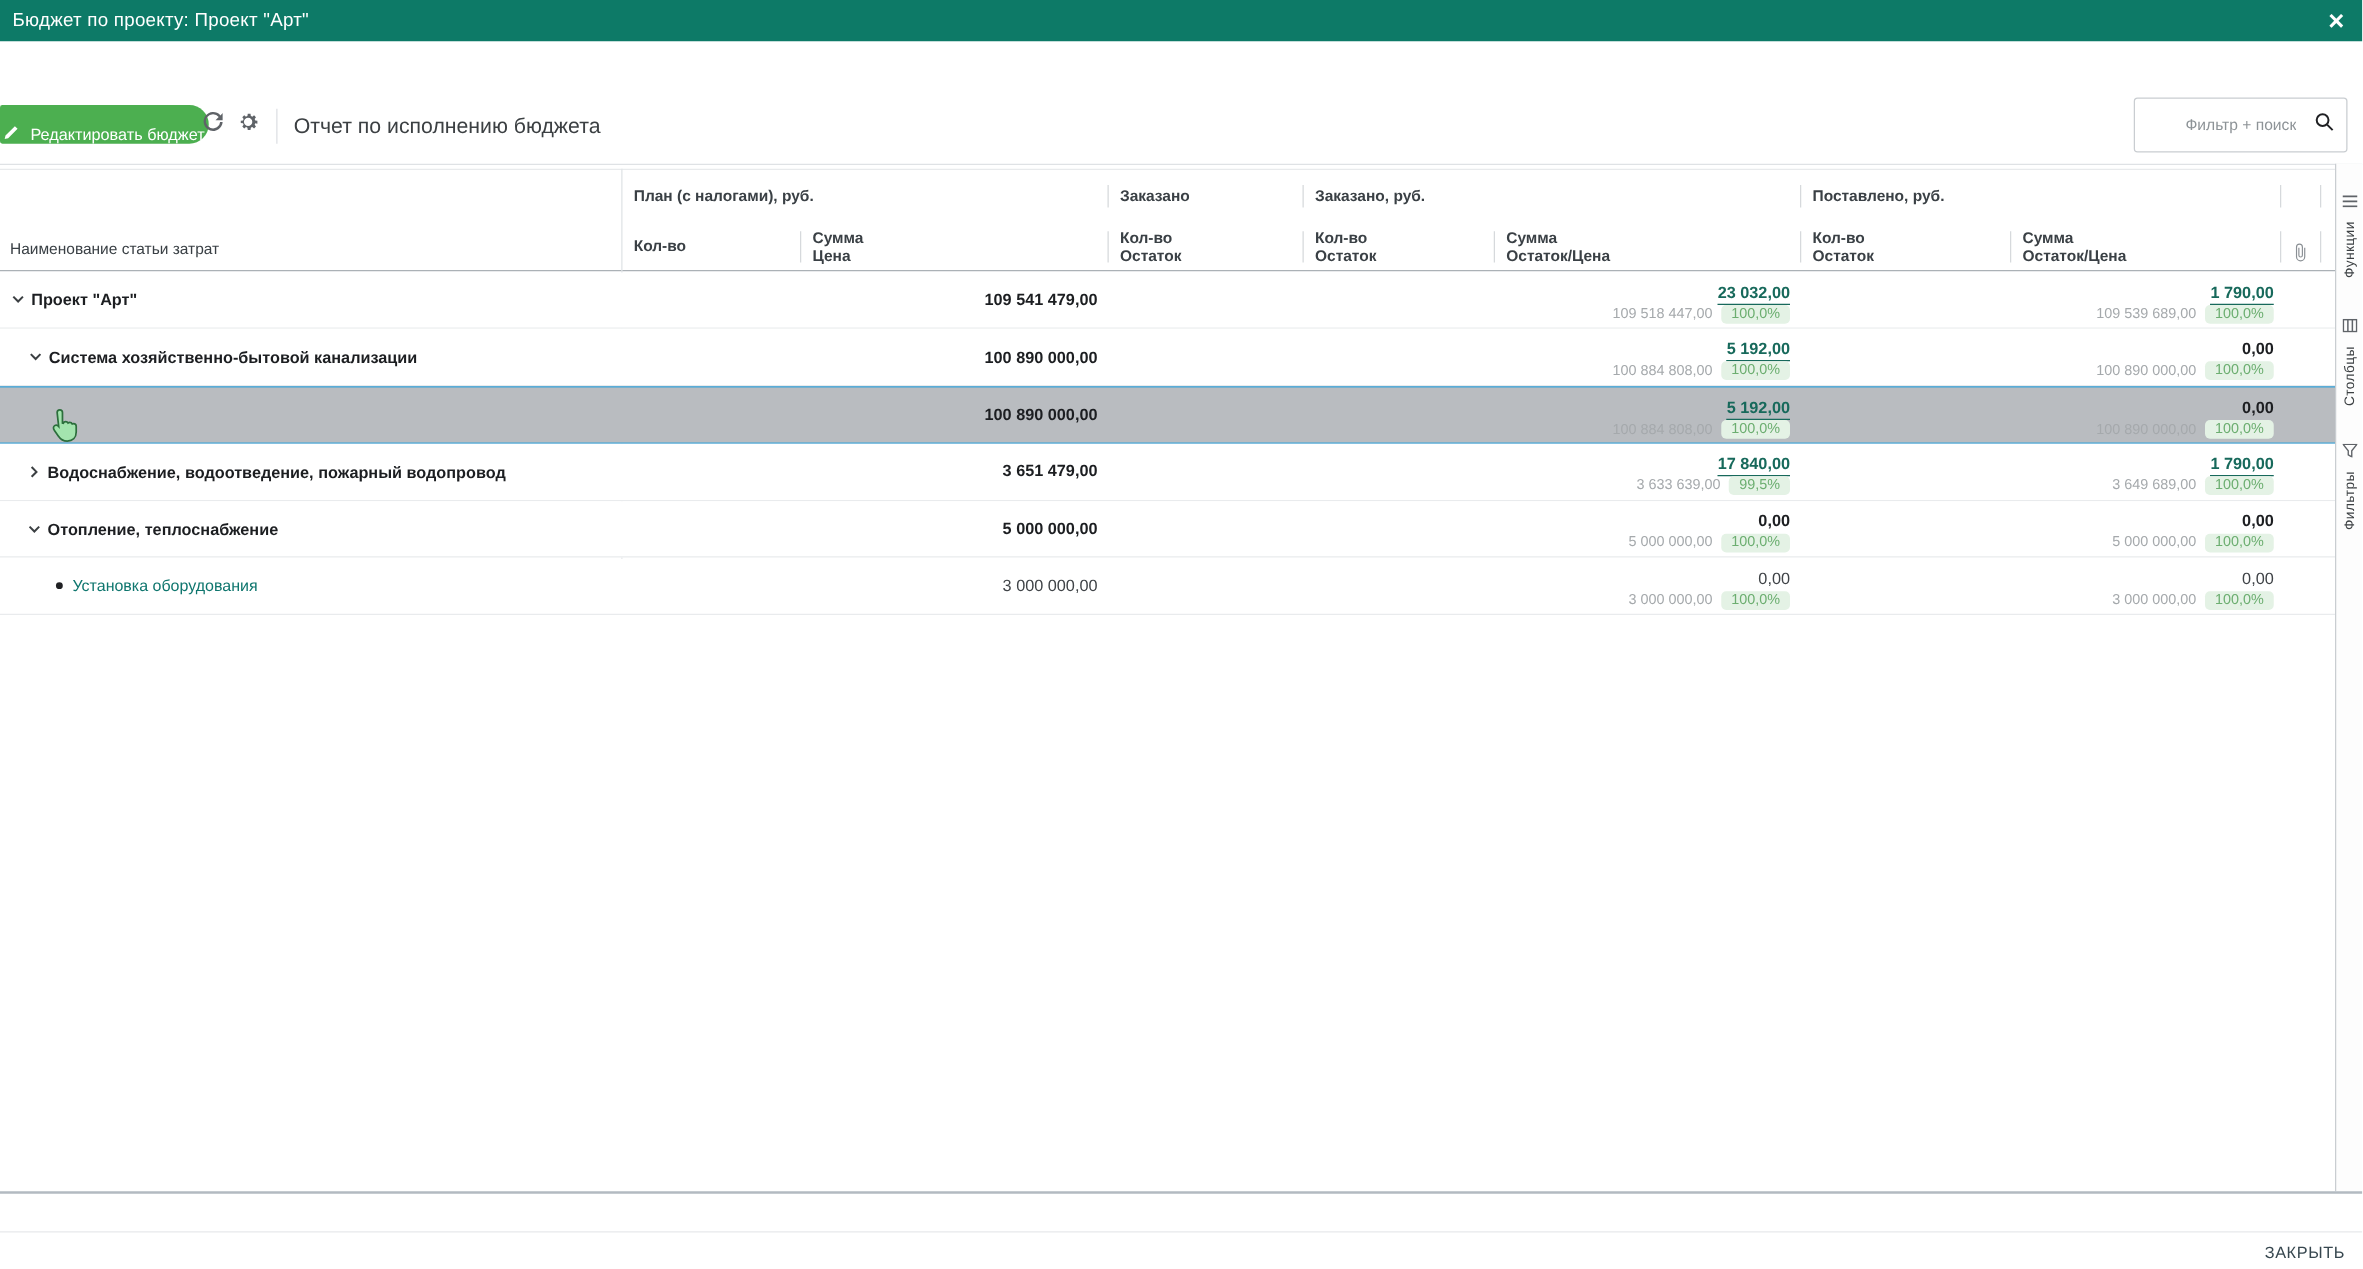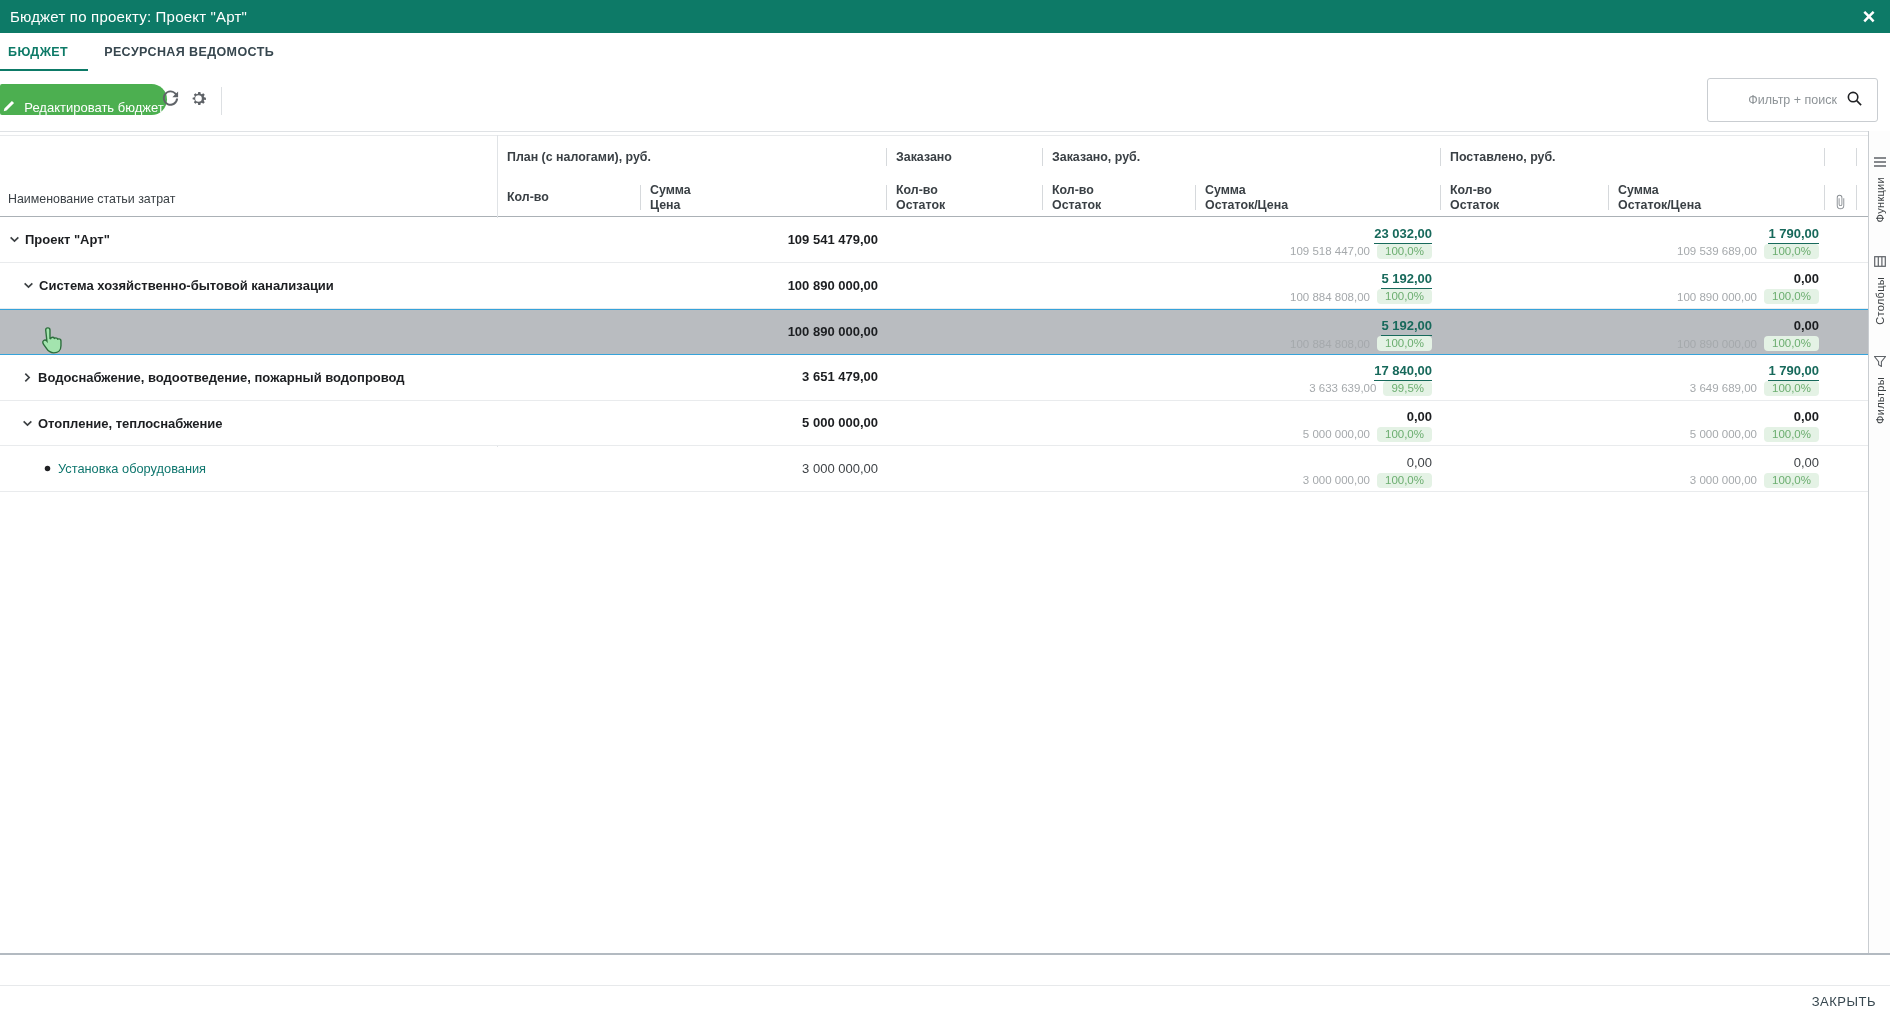--- a/index.html
+++ b/index.html
@@ -25,21 +25,21 @@
   .toolbar{position:absolute;top:71px;left:0;right:0;height:60px;border-bottom:1px solid #dfe2e5;background:#fff;}
   .editbtn{position:absolute;left:0;top:13px;height:31px;width:167px;background:#4caf50;
            border-radius:2px 16px 16px 2px;color:#fff;display:flex;align-items:flex-end;
            justify-content:center;gap:8px;font-size:13px;cursor:pointer;}
   .iconbtn{position:absolute;top:17px;width:24px;height:24px;display:flex;align-items:center;
            justify-content:center;cursor:pointer;}
   .tsep{position:absolute;left:221px;top:16px;width:1px;height:28px;background:#dde0e3;}
   .report-title{position:absolute;left:235px;top:0;height:60px;display:flex;align-items:center;
                 font-size:17px;color:#3c4043;}
   .filterbox{position:absolute;right:12px;top:7px;width:171px;height:44px;border:1px solid #c9cdd1;
-             border-radius:3px;display:flex;align-items:center;justify-content:flex-start;
+             border-radius:3px;display:flex;align-items:center;justify-content:space-between;
              padding:0 9px;gap:7px;background:#fff;box-sizing:border-box;}
   .filterbox input{border:none;outline:none;width:118px;text-align:right;font-size:12.5px;
                    font-family:"Liberation Sans",sans-serif;color:#3c4043;}
   .filterbox input::placeholder{color:#8d9397;}
 
   
   .thead{position:absolute;top:135px;left:0;width:1868px;height:82px;
          border-top:1px solid #e8eaec;border-bottom:1px solid #abb1b6;box-sizing:border-box;}
   .hname{position:absolute;left:0;top:0;bottom:0;width:497px;display:flex;align-items:flex-end;
          padding:0 0 10px 8px;font-size:12.4px;font-weight:500;color:#3a4045;box-sizing:border-box;}
@@ -96,28 +96,20 @@
 </head>
 <body>
 
 <div id="app">
 
   <div class="titlebar">
     <span class="t">Бюджет по проекту: Проект "Арт"</span>
     <span class="closebtn">×</span>
   </div>
 
-  <div class="tabbar">
-    <div class="tab active">
-      <span>БЮДЖЕТ</span>
-    </div>
-    <div class="tab">
-      <span>РЕСУРСНАЯ ВЕДОМОСТЬ</span>
-    </div>
-  </div>
 
   <div class="toolbar">
     <div class="editbtn">
       <span>
         <svg width="13" height="13" viewBox="0 0 14 14">
             <path d="M1.5 10.2 9.6 2.1l2.3 2.3-8.1 8.1-3 .7.7-3z" fill="#fff"></path>
           </svg>
       </span>
       <span>Редактировать бюджет</span>
     </div>
@@ -130,20 +122,21 @@
     </div>
     <div class="iconbtn" style="left:186px;">
       <span>
         <svg width="19" height="19" viewBox="0 0 20 20">
             <path d="M10 6.5A3.5 3.5 0 1 0 10 13.5 3.5 3.5 0 0 0 10 6.5zm7.8 5-1.8-.3a6 6 0 0 1-.5 1.2l1.1 1.5-1.6 1.6-1.5-1.1a6 6 0 0 1-1.2.5L12 16.8H9.7l-.3-1.9a6 6 0 0 1-1.2-.5l-1.5 1.1-1.6-1.6 1.1-1.5a6 6 0 0 1-.5-1.2l-1.9-.3V9.1l1.9-.3c.1-.4.3-.8.5-1.2L5.1 6.1l1.6-1.6 1.5 1.1c.4-.2.8-.4 1.2-.5l.3-1.9H12l.3 1.9c.4.1.8.3 1.2.5l1.5-1.1 1.6 1.6-1.1 1.5c.2.4.4.8.5 1.2l1.8.3z" fill="#5f6368"></path>
             <circle cx="10" cy="10" r="2" fill="#fff"></circle>
           </svg>
       </span>
     </div>
     <div class="tsep"></div>
+    <div class="report-title">Отчет по исполнению бюджета</div>
     <div class="filterbox">
       <input type="text" placeholder="Фильтр + поиск" style="">
       <span>
         <svg width="17" height="17" viewBox="0 0 18 18">
             <circle cx="7.5" cy="7.5" r="5" fill="none" stroke="#202124" stroke-width="1.7"></circle>
             <path d="M11.3 11.3 16 16" stroke="#202124" stroke-width="1.7"></path>
           </svg>
       </span>
     </div>
   </div>

